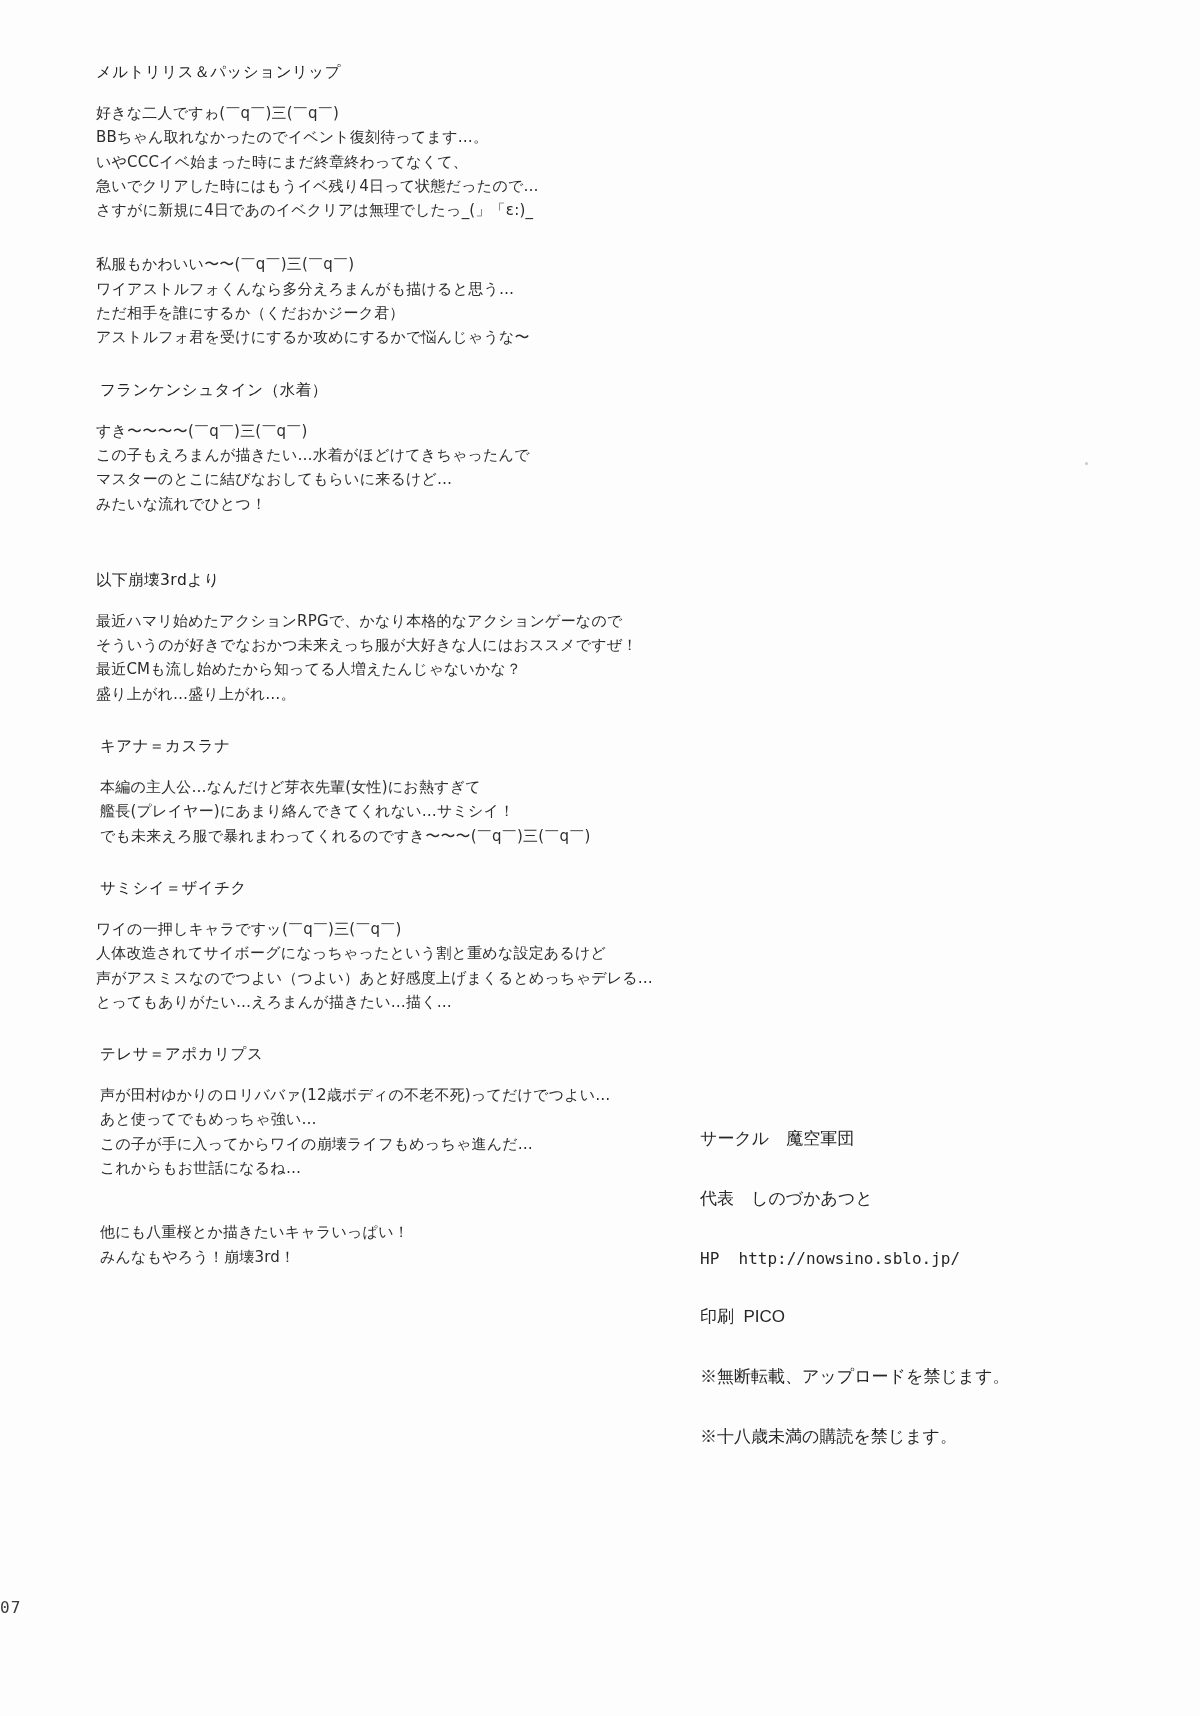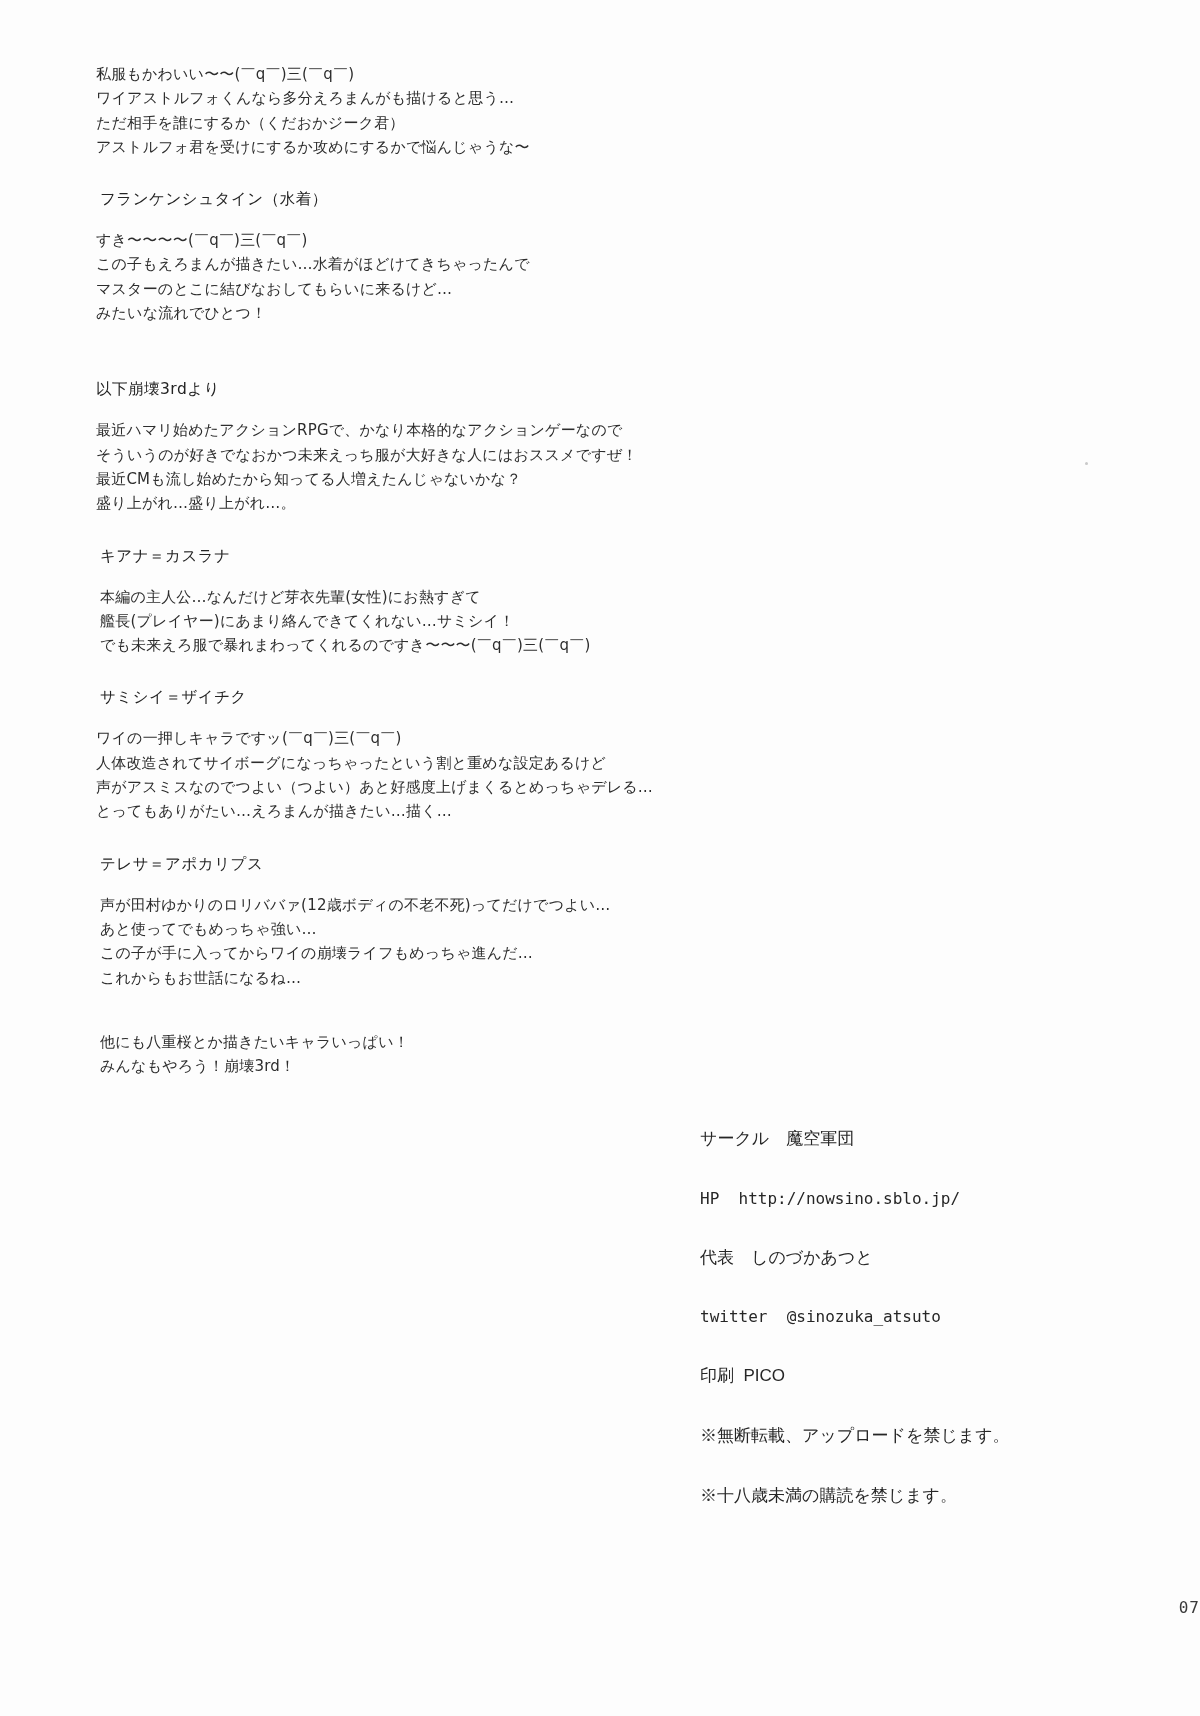--- a/index.html
+++ b/index.html
@@ -75,21 +75,21 @@
   .colophon .mono {
     font-family: "DejaVu Sans Mono", monospace;
     font-size: 16px;
   }
 
   .page-number {
     position: absolute;
     left: 0;
     right: 0;
     top: 1598px;
-    text-align: right;
+    text-align: left;
     font-family: "DejaVu Sans Mono", monospace;
     font-size: 16px;
     color: #3a3a3a;
     letter-spacing: 1px;
   }
   .speck {
     position: absolute;
     width: 3px;
     height: 3px;
     background: #c9c9c9;
@@ -98,20 +98,28 @@
 </style>
 </head>
 <body>
 
 <div class="page">
 
   <div class="speck" style="left:1085px; top:462px;"></div>
 
   <div class="content">
 
+    <div class="section">
+      <p class="sec-head">メルトリリス＆パッションリップ</p>
+      <p class="sec-body">好きな二人ですゎ(￣q￣)三(￣q￣)
+BBちゃん取れなかったのでイベント復刻待ってます…。
+いやCCCイベ始まった時にまだ終章終わってなくて、
+急いでクリアした時にはもうイベ残り4日って状態だったので…
+さすがに新規に4日であのイベクリアは無理でしたっ_(」「ε:)_</p>
+    </div>
 
     <div class="section">
       <p class="sec-body">私服もかわいい〜〜(￣q￣)三(￣q￣)
 ワイアストルフォくんなら多分えろまんがも描けると思う…
 ただ相手を誰にするか（くだおかジーク君）
 アストルフォ君を受けにするか攻めにするかで悩んじゃうな〜</p>
     </div>
 
     <div class="section">
       <p class="sec-head indent">フランケンシュタイン（水着）</p>
@@ -158,23 +166,22 @@
 
     <div class="section">
       <p class="sec-body indent">他にも八重桜とか描きたいキャラいっぱい！
 みんなもやろう！崩壊3rd！</p>
     </div>
 
   </div>
 
   <div class="colophon">
     <div class="row jp">サークル　魔空軍団</div>
+    <div class="row jp">代表　しのづかあつと</div>
     <div class="row mono">HP  http://nowsino.sblo.jp/</div>
-    <div class="row jp">代表　しのづかあつと</div>
-    <div class="row mono">twitter  @sinozuka_atsuto</div>
     <div class="row jp">印刷  PICO</div>
     <div class="row jp">※無断転載、アップロードを禁じます。</div>
     <div class="row jp">※十八歳未満の購読を禁じます。</div>
   </div>
 
   <div class="page-number">07</div>
 
 </div>
 
 </body></html>

